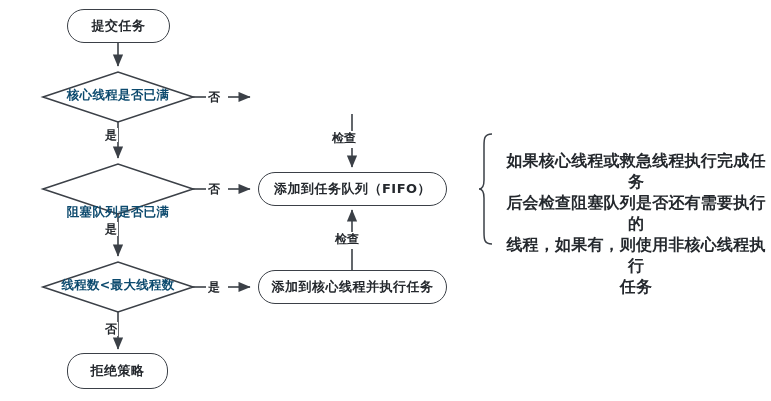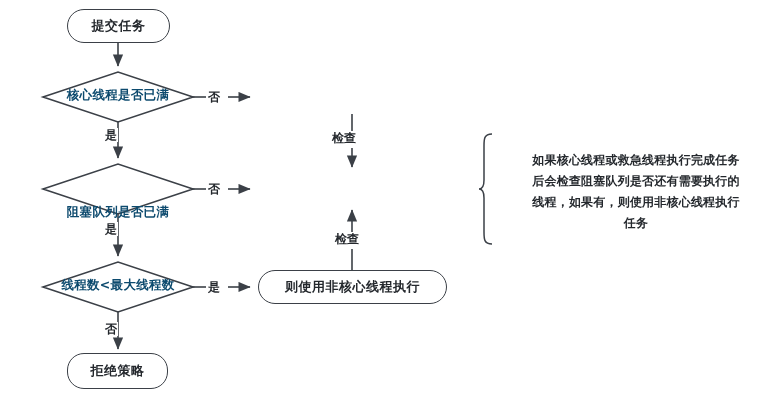--- a/index.html
+++ b/index.html
@@ -62,21 +62,21 @@
     font-size: 12px;
     font-weight: 700;
     color: #24282d;
     white-space: nowrap;
     background: #ffffff;
     padding: 0 1px;
     line-height: 14px;
   }
   .note-text {
     position: absolute;
-    font-size: 12px;
+    font-size: 16px;
     font-weight: 700;
     line-height: 21px;
     color: #24282d;
     text-align: center;
     letter-spacing: 0.2px;
   }
 </style>
 </head>
 <body>
 
@@ -128,23 +128,26 @@
                L484,232
                C484,239 484,244 492,244" stroke-width="1.5"></path>
     </g>
   </svg>
 
   <div class="node-box" style="left:67px; top:9px; width:103px; height:34px;">
     <span>提交任务</span>
   </div>
 
 
+  <div class="node-box" style="left:258px; top:172px; width:189px; height:34px;">
+    <span>添加到任务队列（FIFO）</span>
+  </div>
 
   <div class="node-box" style="left:258px; top:270px; width:189px; height:34px;">
-    <span>则使用非核心线程执行</span>
+    <span>添加到核心线程并执行任务</span>
   </div>
 
   <div class="node-box" style="left:67px; top:353px; width:101px; height:36px;justify-content:center;">
     <span>拒绝策略</span>
   </div>
 
   <div class="node-diamond-label" style="left:43px; top:87px; width:150px; height:20px;">
     <span>核心线程是否已满</span>
   </div>
 

